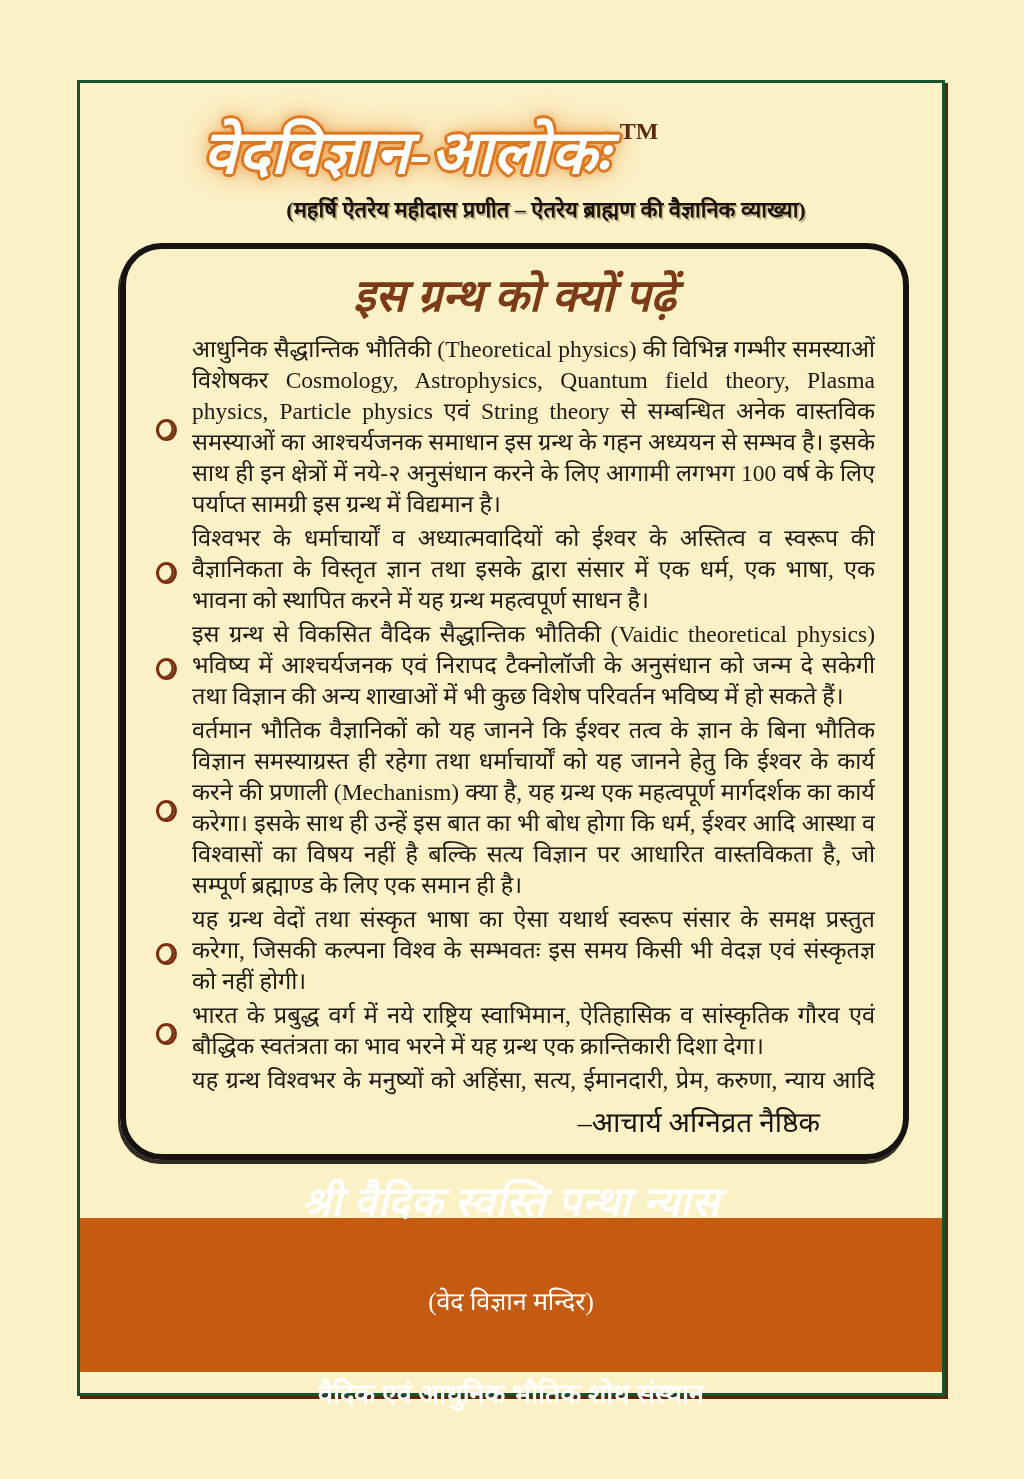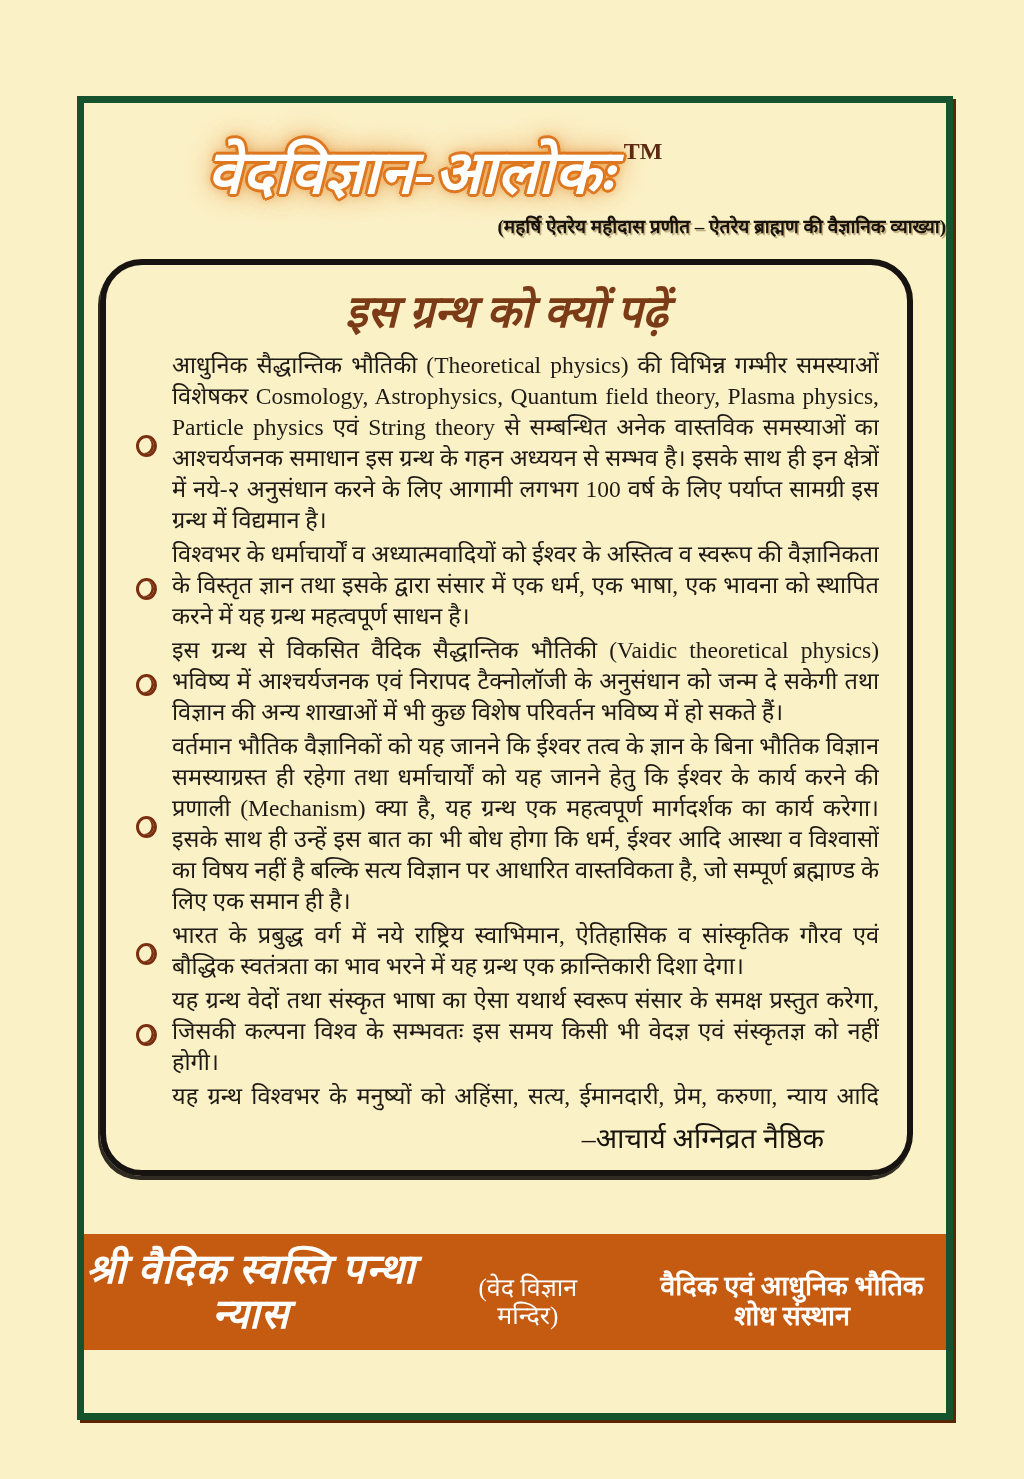--- a/index.html
+++ b/index.html
@@ -5,23 +5,23 @@
   html,body{margin:0;padding:0;}
   body{
     width:1024px;height:1479px;
     background:#FBF1C7;
     font-family:"Liberation Serif", serif;
     position:relative;
     overflow:hidden;
   }
   .page{position:absolute;inset:0;}
   .frame{
-    position:absolute;left:77px;top:96px;
+    position:absolute;left:77px;top:80px;
     width:862px;height:1310px;
-    border:7px solid #14532d;
+    border:3px solid #14532d;
     box-shadow:3px 3px 0 #5B2606;
     display:flex;flex-direction:column;
     background:#FBF1C7;
   }
   
   .title-row{
     margin-top:26px;
     text-align:center;
     padding-right:170px;
     white-space:nowrap;
@@ -46,30 +46,30 @@
     display:inline-block;
     position:relative;top:-34px;left:10px;
     font-size:24px;font-weight:bold;
     font-style:normal;
     color:#5C2A10;
     text-shadow:none;
     font-family:"Liberation Serif", serif;
   }
   .subtitle{
     margin-top:2px;
-    text-align:right;
+    text-align:center;
     padding-left:70px;
-    font-size:19px;
+    font-size:22px;
     font-weight:bold;
     color:#17120C;
     text-shadow:1.5px 1.5px 0 rgba(150,120,70,.55);
   }
   
   .why-box{
-    margin:20px 33px 0 16px;
+    margin:20px 33px 0 40px;
     height:881px;
     border:6px solid #161310;
     border-radius:42px;
     box-shadow:-2px 4px 0 rgba(10,8,5,.85);
     padding:10px 28px 14px 28px;
     display:flex;flex-direction:column;
     overflow:hidden;
   }
   .box-heading{
     text-align:center;
@@ -107,22 +107,22 @@
     text-align:right;
     padding-right:55px;
     font-size:28px;
     color:#17130D;
     margin-top:4px;
   }
   
   .banner{
     margin-top:58px;
     background:#C55A11;
-    height:116px;
-    display:flex;flex-direction:row;
+    height:154px;
+    display:flex;flex-direction:column;
     justify-content:center;align-items:center;
     color:#FFFFFF;
     text-align:center;
     gap:44px;
   }
   .banner-line1{
     font-size:41px;
     font-weight:bold;
     font-style:italic;
     letter-spacing:1px;
@@ -167,25 +167,25 @@
         <li class="bullet-item">
           <span class="bullet-icon"></span>
           <span class="bullet-text">इस ग्रन्थ से विकसित वैदिक सैद्धान्तिक भौतिकी (Vaidic theoretical physics) भविष्य में आश्चर्यजनक एवं निरापद टैक्नोलॉजी के अनुसंधान को जन्म दे सकेगी तथा विज्ञान की अन्य शाखाओं में भी कुछ विशेष परिवर्तन भविष्य में हो सकते हैं।</span>
         </li>
         <li class="bullet-item">
           <span class="bullet-icon"></span>
           <span class="bullet-text">वर्तमान भौतिक वैज्ञानिकों को यह जानने कि ईश्वर तत्व के ज्ञान के बिना भौतिक विज्ञान समस्याग्रस्त ही रहेगा तथा धर्माचार्यों को यह जानने हेतु कि ईश्वर के कार्य करने की प्रणाली (Mechanism) क्या है, यह ग्रन्थ एक महत्वपूर्ण मार्गदर्शक का कार्य करेगा। इसके साथ ही उन्हें इस बात का भी बोध होगा कि धर्म, ईश्वर आदि आस्था व विश्वासों का विषय नहीं है बल्कि सत्य विज्ञान पर आधारित वास्तविकता है, जो सम्पूर्ण ब्रह्माण्ड के लिए एक समान ही है।</span>
         </li>
         <li class="bullet-item">
           <span class="bullet-icon"></span>
+          <span class="bullet-text">यह ग्रन्थ वेदों तथा संस्कृत भाषा का ऐसा यथार्थ स्वरूप संसार के समक्ष प्रस्तुत करेगा, जिसकी कल्पना विश्व के सम्भवतः इस समय किसी भी वेदज्ञ एवं संस्कृतज्ञ को नहीं होगी।</span>
+        </li>
+        <li class="bullet-item">
+          <span class="bullet-icon"></span>
           <span class="bullet-text">भारत के प्रबुद्ध वर्ग में नये राष्ट्रिय स्वाभिमान, ऐतिहासिक व सांस्कृतिक गौरव एवं बौद्धिक स्वतंत्रता का भाव भरने में यह ग्रन्थ एक क्रान्तिकारी दिशा देगा।</span>
-        </li>
-        <li class="bullet-item">
-          <span class="bullet-icon"></span>
-          <span class="bullet-text">यह ग्रन्थ वेदों तथा संस्कृत भाषा का ऐसा यथार्थ स्वरूप संसार के समक्ष प्रस्तुत करेगा, जिसकी कल्पना विश्व के सम्भवतः इस समय किसी भी वेदज्ञ एवं संस्कृतज्ञ को नहीं होगी।</span>
         </li>
         <li class="bullet-item">
           <span class="bullet-icon"></span>
           <span class="bullet-text">यह ग्रन्थ विश्वभर के मनुष्यों को अहिंसा, सत्य, ईमानदारी, प्रेम, करुणा, न्याय आदि मानवीय सद्गुणों की ओर ले जाने में समर्थ होगा तथा भय, हिंसा, आतंक, ईर्ष्या, द्वेष, वैर, मिथ्या छलकपट व बेईमानी से मुक्त करने में सहयोग करेगा।</span>
         </li>
       </ul>
 
       <div class="signature">–आचार्य अग्निव्रत नैष्ठिक</div>
     </div>
 

